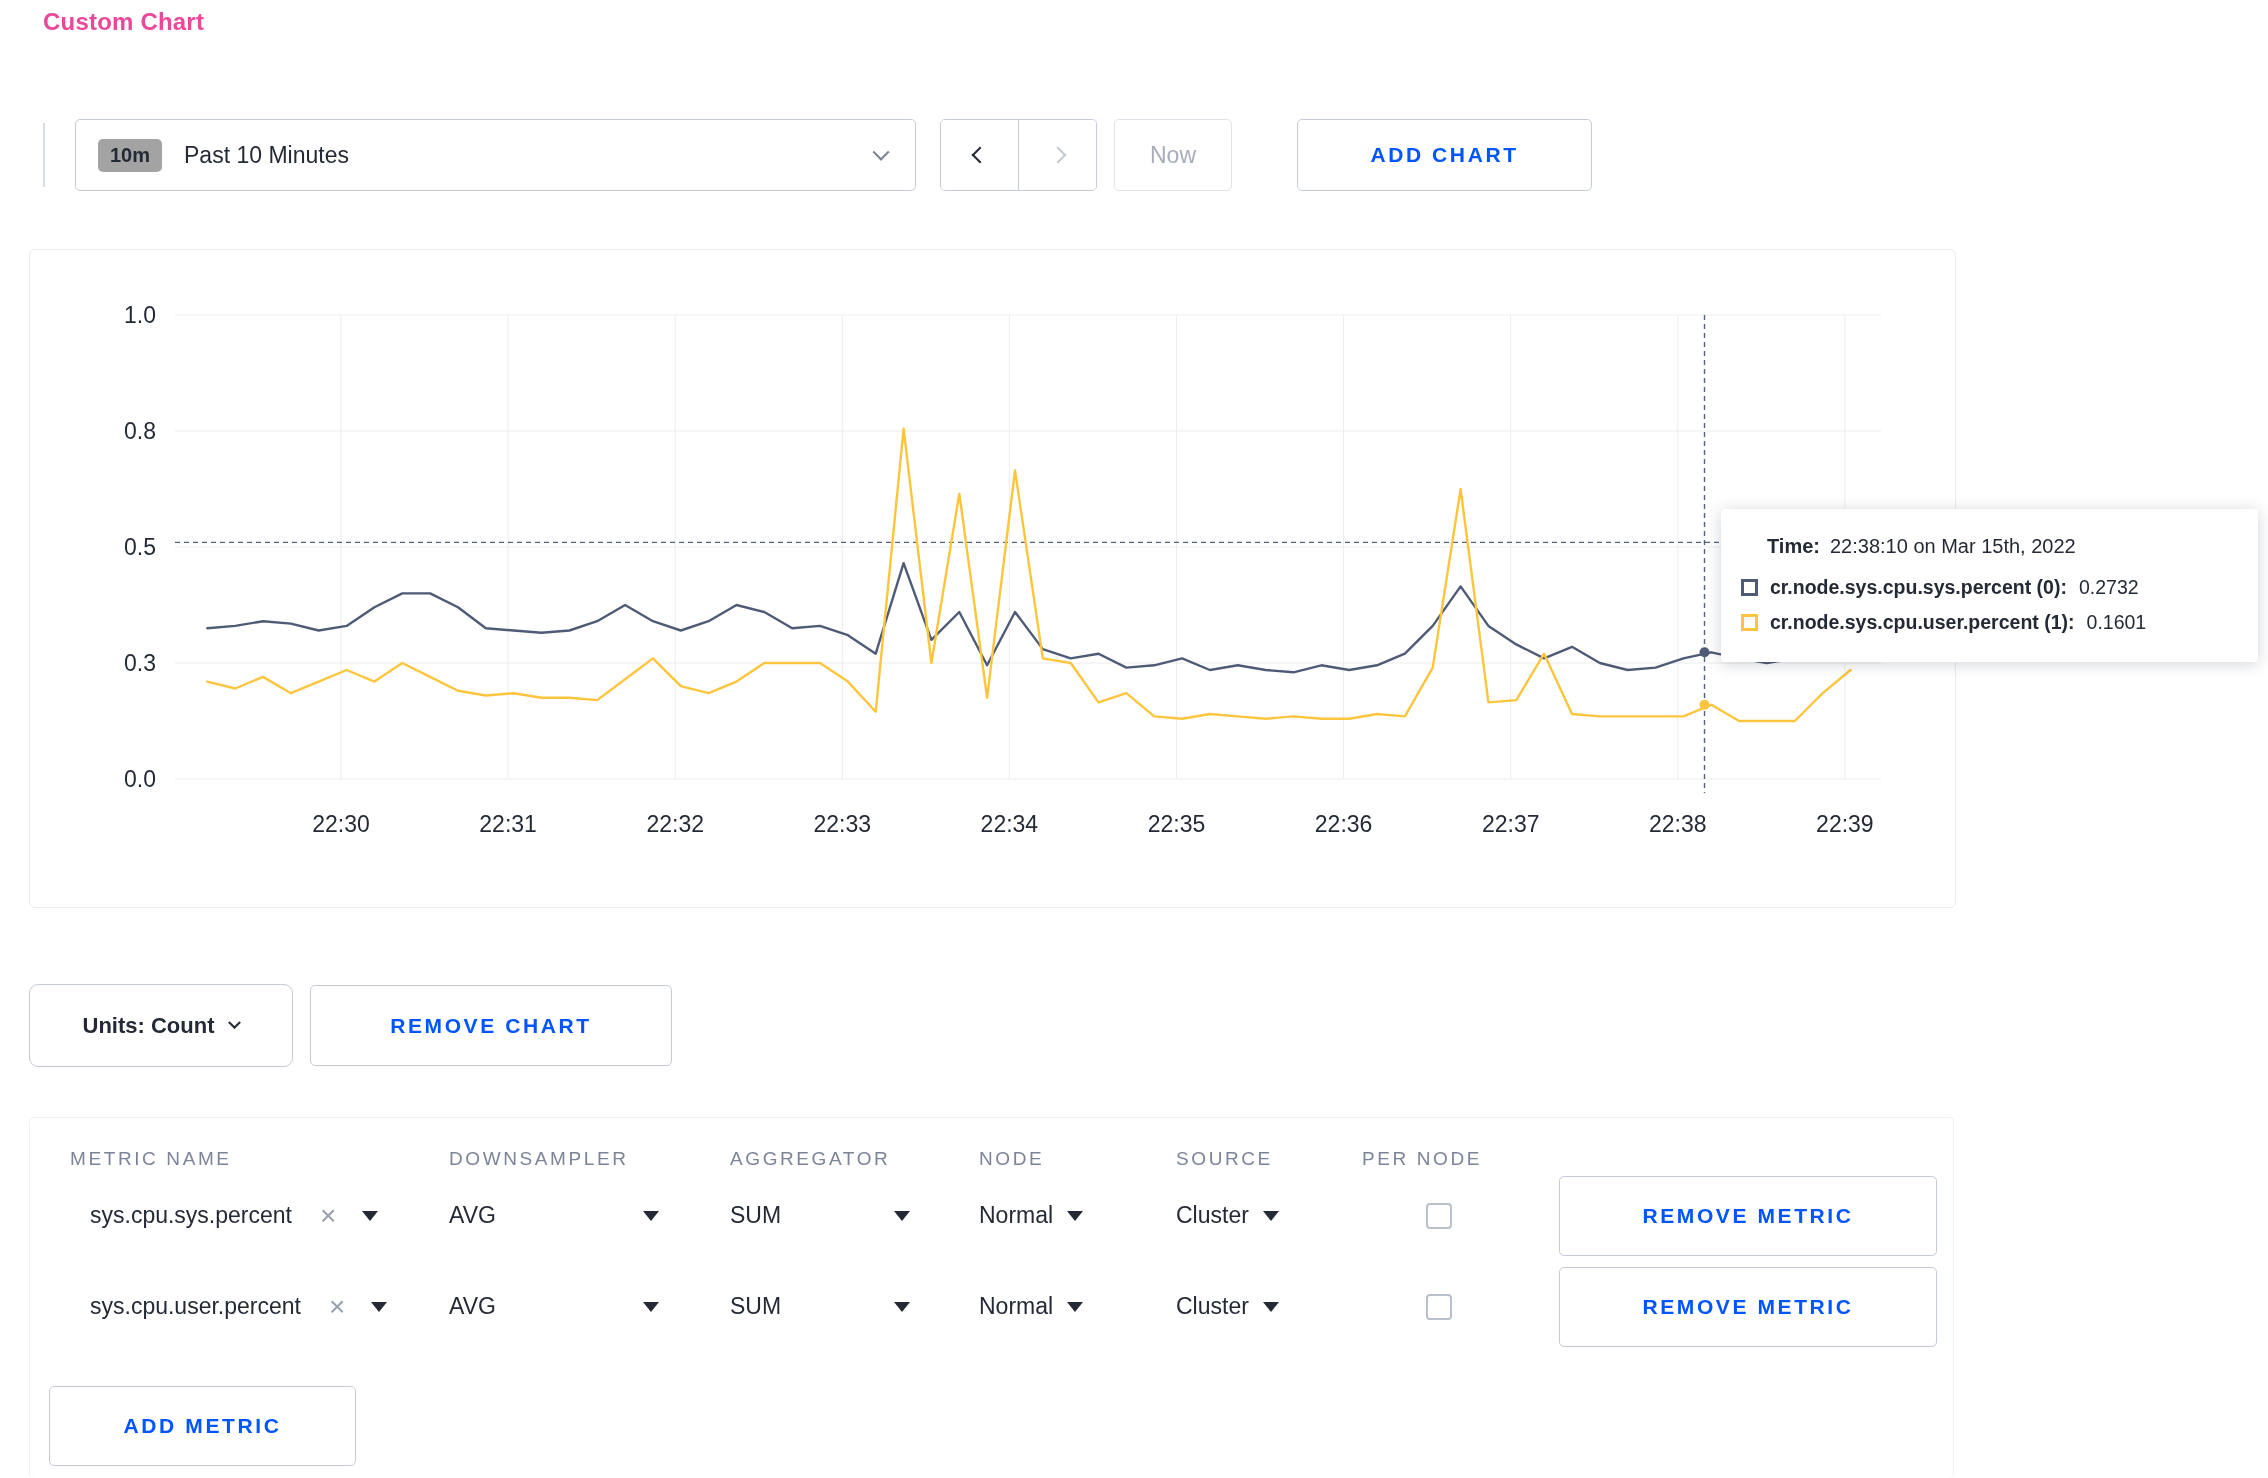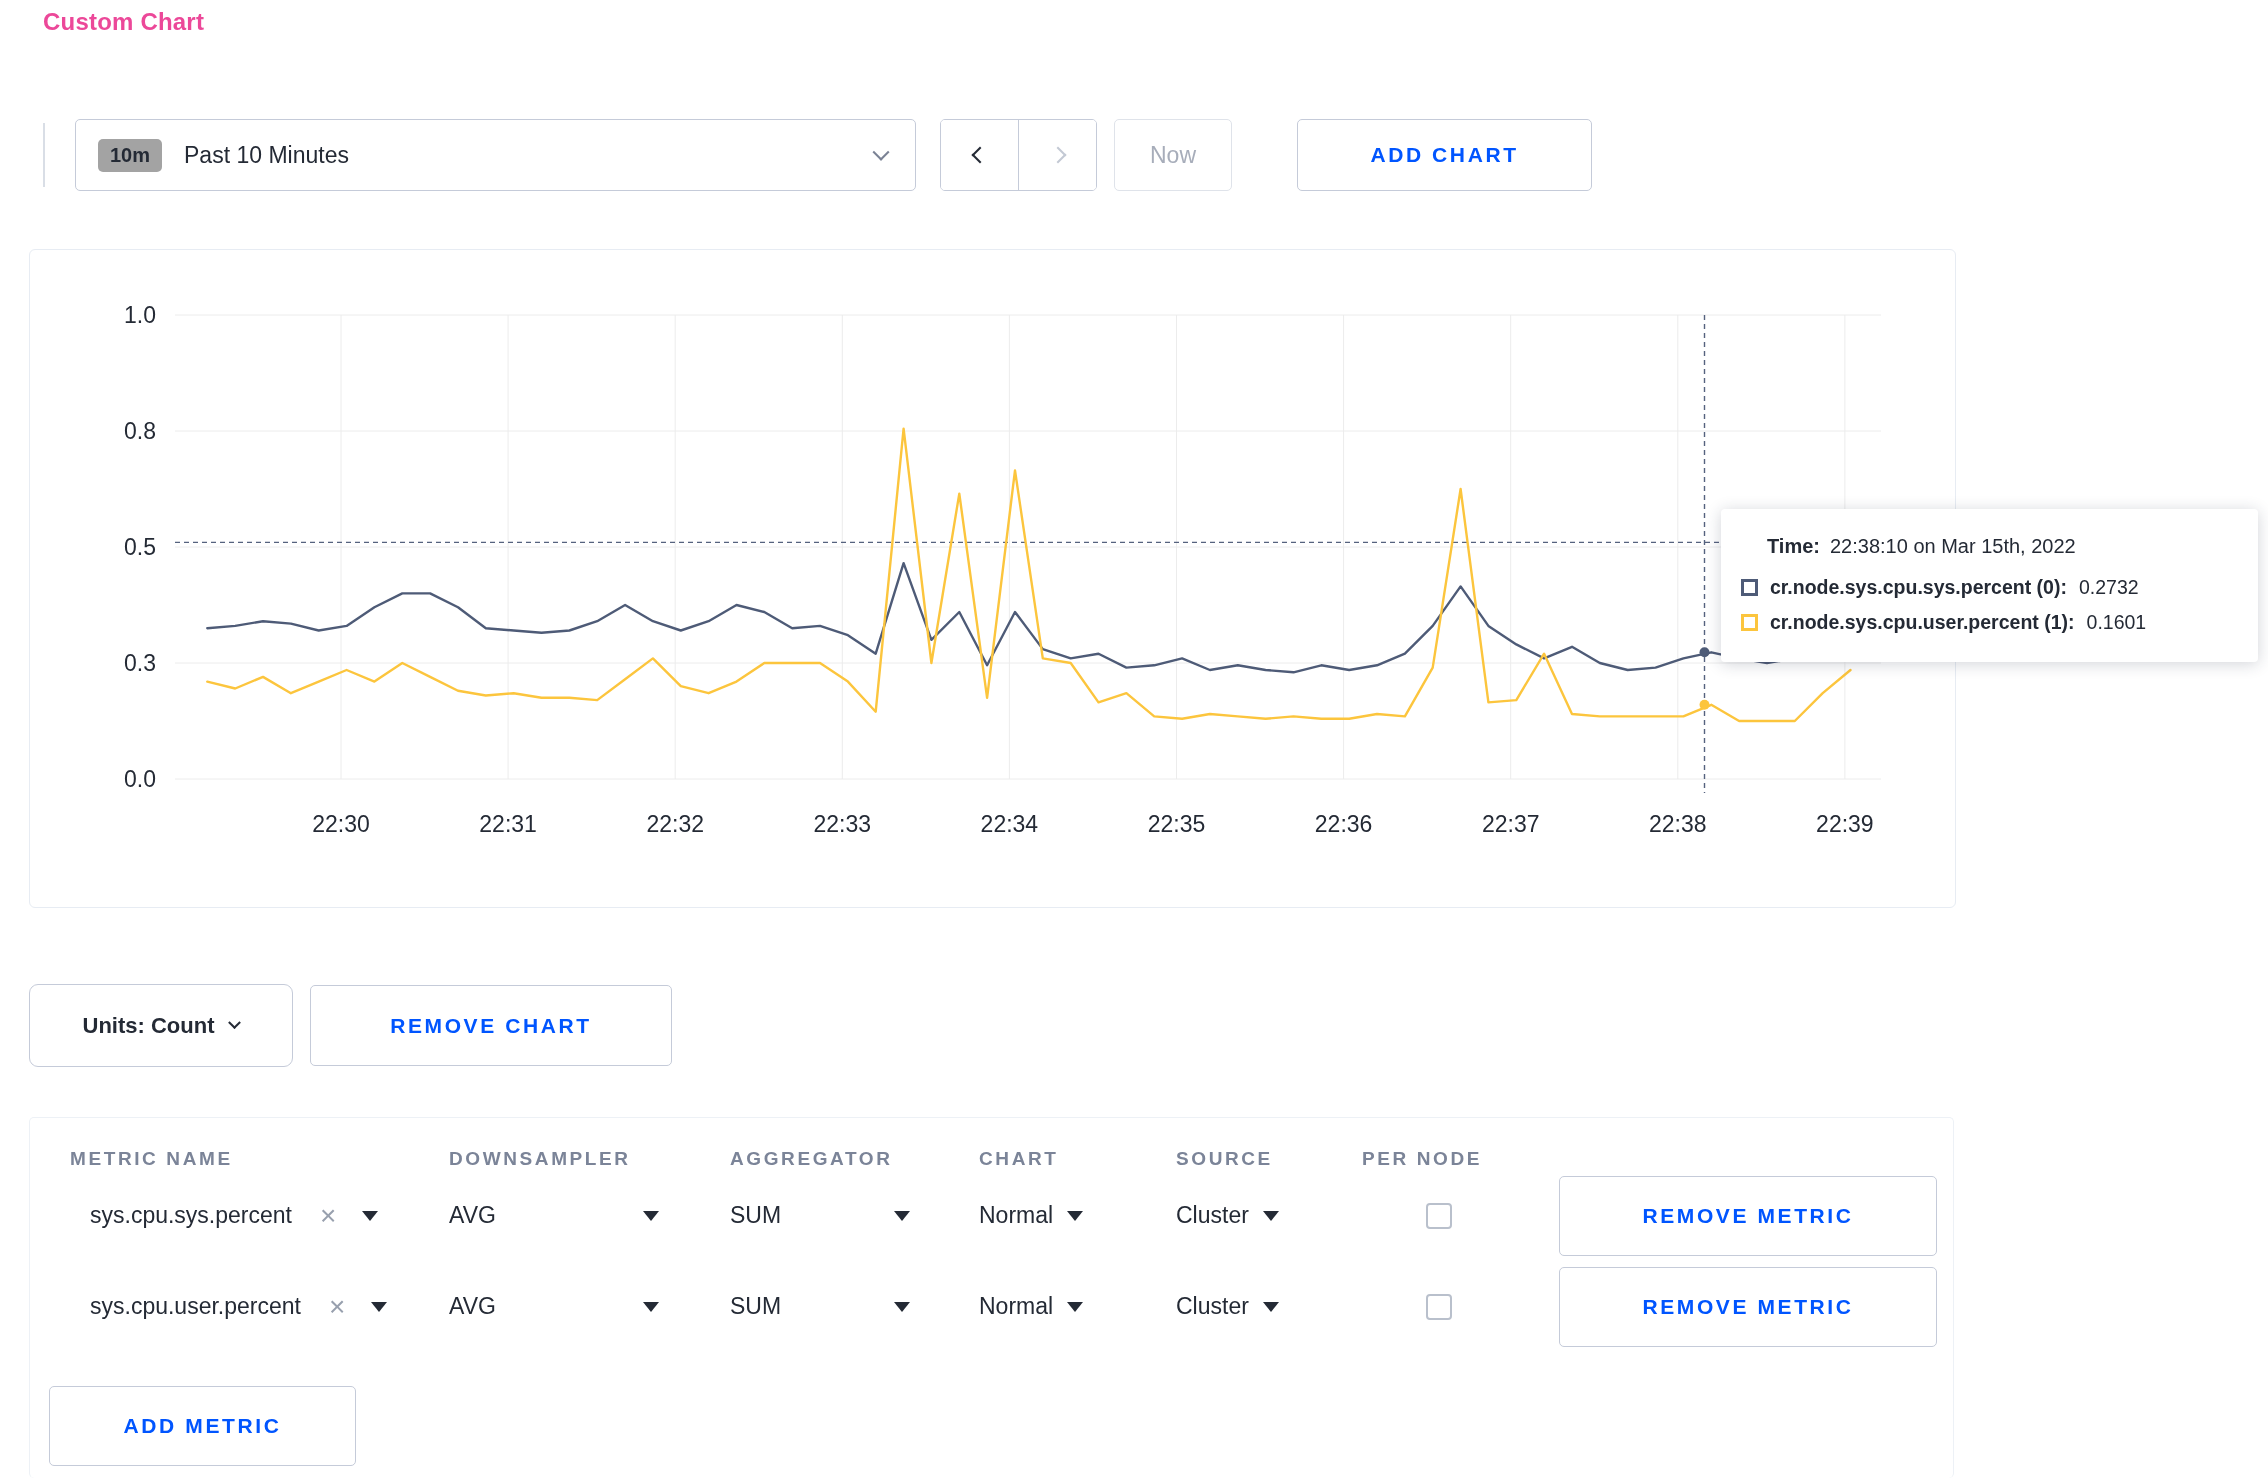--- a/index.html
+++ b/index.html
@@ -92,21 +92,21 @@
   
   .table-card {
     left:29px; top:1117px; width:1925px; height:361px;
     background:#fff; border:1px solid #edf1f6; border-radius:5px; border-bottom:none;
   }
   .tgrid {
     display:grid; grid-template-columns:379px 281px 249px 197px 186px 197px 1fr;
     align-items:center; padding-left:40px;
   }
   .thead { margin-top:30px; }
-  .th { font-size:19px; font-weight:700; letter-spacing:2.6px; color:#7b8498; }
+  .th { font-size:19px; font-weight:400; letter-spacing:2.6px; color:#7b8498; }
   .trow { height:91px; }
   .trow:first-of-type { margin-top:12px; }
 
   .cell-text { font-size:23px; color:#242a35; }
   .caret { width:0; height:0; border-left:8px solid transparent; border-right:8px solid transparent;
            border-top:10px solid #242a35; display:inline-block; }
   .metric-select { display:flex; align-items:center; cursor:pointer; }
   .metric-select .mname { font-size:23px;margin-left:20px; }
   .metric-select .clear { margin-left:28px; font-size:28px; line-height:1; color:#98a0ae; cursor:pointer; }
   .metric-select .caret { margin-left:26px; }
@@ -214,21 +214,21 @@
 <div class="abs btn-blue remove-chart-btn">
   <span>REMOVE CHART</span>
 </div>
 
 <div class="abs table-card">
 
   <div class="tgrid thead">
     <span class="th">METRIC NAME</span>
     <span class="th">DOWNSAMPLER</span>
     <span class="th">AGGREGATOR</span>
-    <span class="th">CHART</span>
+    <span class="th">NODE</span>
     <span class="th">SOURCE</span>
     <span class="th">PER NODE</span>
     <span class="th"></span>
   </div>
 
   <div class="tgrid trow">
     <div class="metric-select">
       <span class="mname">sys.cpu.sys.percent</span>
       <span class="clear">×</span>
       <span class="caret"></span>

